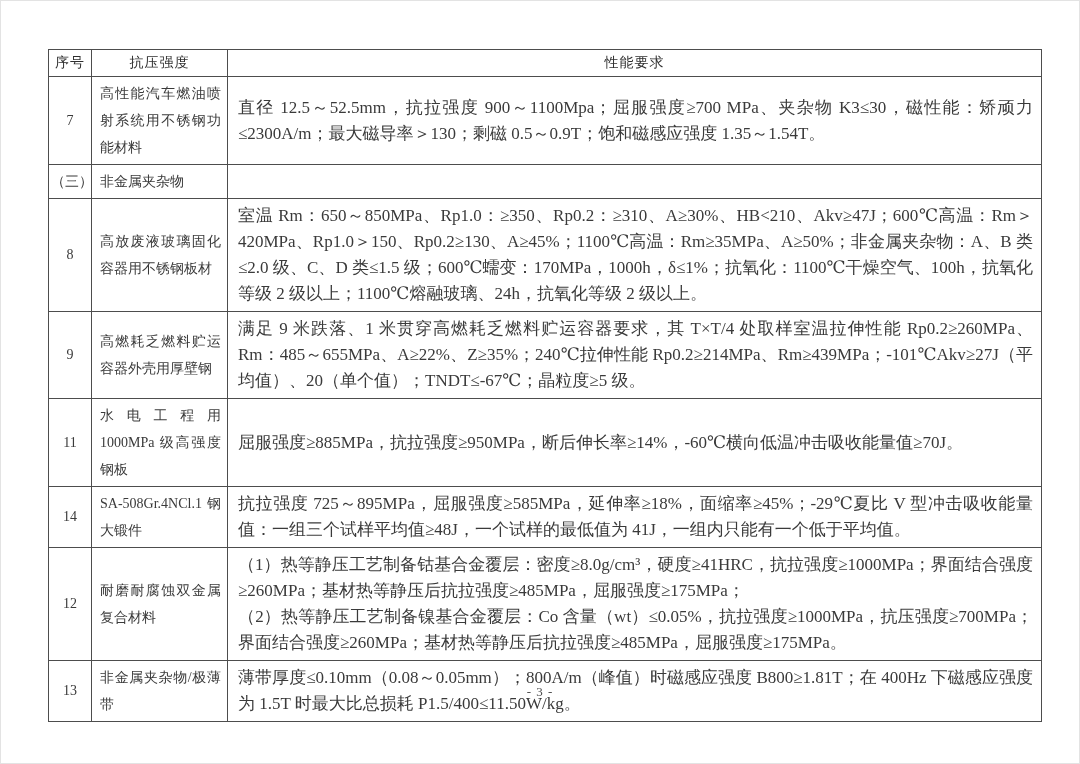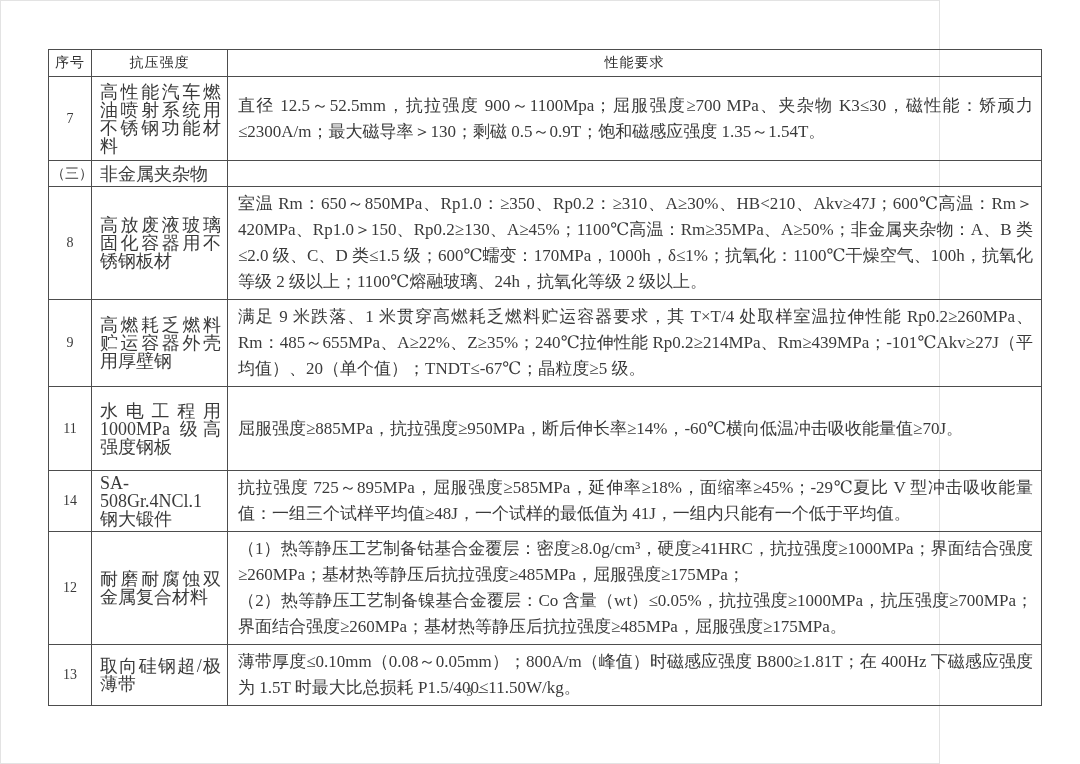--- a/index.html
+++ b/index.html
@@ -6,21 +6,21 @@
   html, body { width: 1080px; height: 764px; }
   body {
     font-family: "Liberation Serif", "DejaVu Serif", serif;
     background: #ffffff;
     color: #3a3a3a;
     position: relative;
   }
   .page {
     position: absolute;
     left: 0; top: 0;
-    width: 940px; height: 764px;
+    width: 1080px; height: 764px;
     background: #ffffff;
     border: 1px solid #e3e3e3;
   }
   table.spec {
     position: absolute;
     left: 47px;
     top: 48px;
     width: 993px;
     border-collapse: collapse;
     table-layout: fixed;
@@ -40,22 +40,22 @@
     font-weight: bold;
     color: #2f2f2f;
     letter-spacing: 1px;
   }
   td.no {
     text-align: center;
     font-size: 14px;
     padding: 2px;
   }
   td.name {
-    font-size: 18px;
-    line-height: 18px;
+    font-size: 14px;
+    line-height: 27px;
     padding: 3px 6px 3px 8px;
     text-align: justify;
   }
   td.perf {
     font-size: 17px;
     line-height: 26px;
     padding: 4px 8px 4px 10px;
     text-align: justify;
     white-space: pre-line;
   }
@@ -125,21 +125,21 @@
       <td class="perf">抗拉强度 725～895MPa，屈服强度≥585MPa，延伸率≥18%，面缩率≥45%；-29℃夏比 V 型冲击吸收能量值：一组三个试样平均值≥48J，一个试样的最低值为 41J，一组内只能有一个低于平均值。</td>
     </tr>
     <tr class="h-r12">
       <td class="no">12</td>
       <td class="name">耐磨耐腐蚀双金属复合材料</td>
       <td class="perf">（1）热等静压工艺制备钴基合金覆层：密度≥8.0g/cm³，硬度≥41HRC，抗拉强度≥1000MPa；界面结合强度≥260MPa；基材热等静压后抗拉强度≥485MPa，屈服强度≥175MPa；
 （2）热等静压工艺制备镍基合金覆层：Co 含量（wt）≤0.05%，抗拉强度≥1000MPa，抗压强度≥700MPa；界面结合强度≥260MPa；基材热等静压后抗拉强度≥485MPa，屈服强度≥175MPa。</td>
     </tr>
     <tr class="h-r13">
       <td class="no">13</td>
-      <td class="name">取向硅钢超/极薄带</td>
+      <td class="name">非金属夹杂物/极薄带</td>
       <td class="perf">薄带厚度≤0.10mm（0.08～0.05mm）；800A/m（峰值）时磁感应强度 B800≥1.81T；在 400Hz 下磁感应强度为 1.5T 时最大比总损耗 P1.5/400≤11.50W/kg。</td>
     </tr>
   </tbody>
     </table>
 
   <div class="footer">- 3 -</div>
 
 </div>
 
 </body></html>

